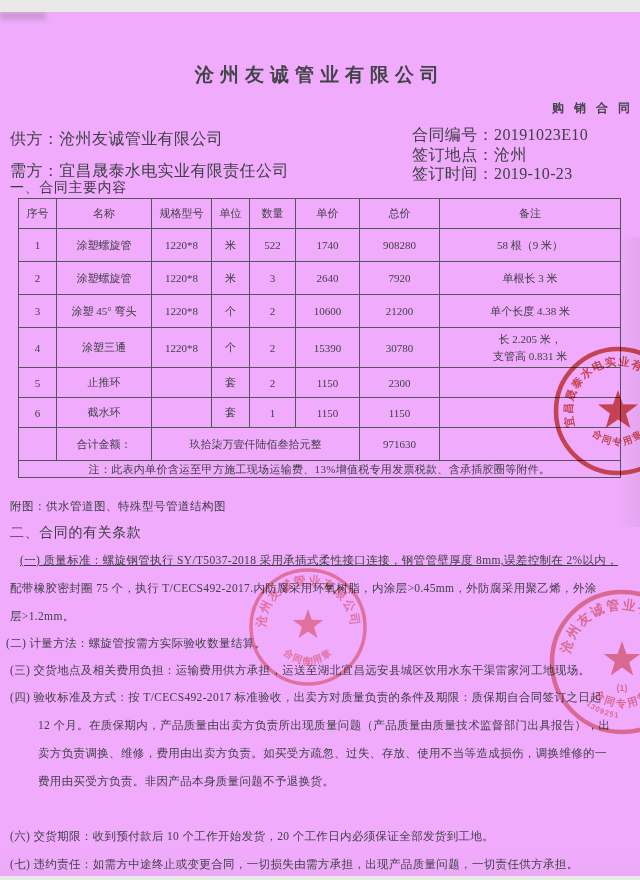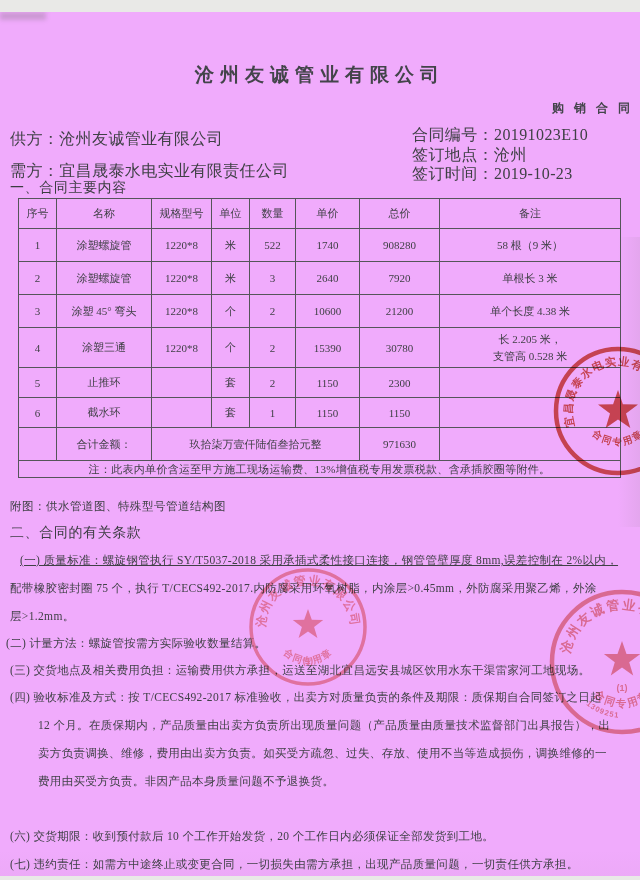--- a/index.html
+++ b/index.html
@@ -124,21 +124,21 @@
     </tr>
     <tr class="r-tall">
       <td>4</td>
       <td>涂塑三通</td>
       <td>1220*8</td>
       <td>个</td>
       <td>2</td>
       <td>15390</td>
       <td>30780</td>
       <td class="remark">长 2.205 米，
-支管高 0.528 米</td>
+支管高 0.831 米</td>
     </tr>
     <tr class="r-short">
       <td>5</td>
       <td>止推环</td>
       <td></td>
       <td>套</td>
       <td>2</td>
       <td>1150</td>
       <td>2300</td>
       <td class="remark"></td>

